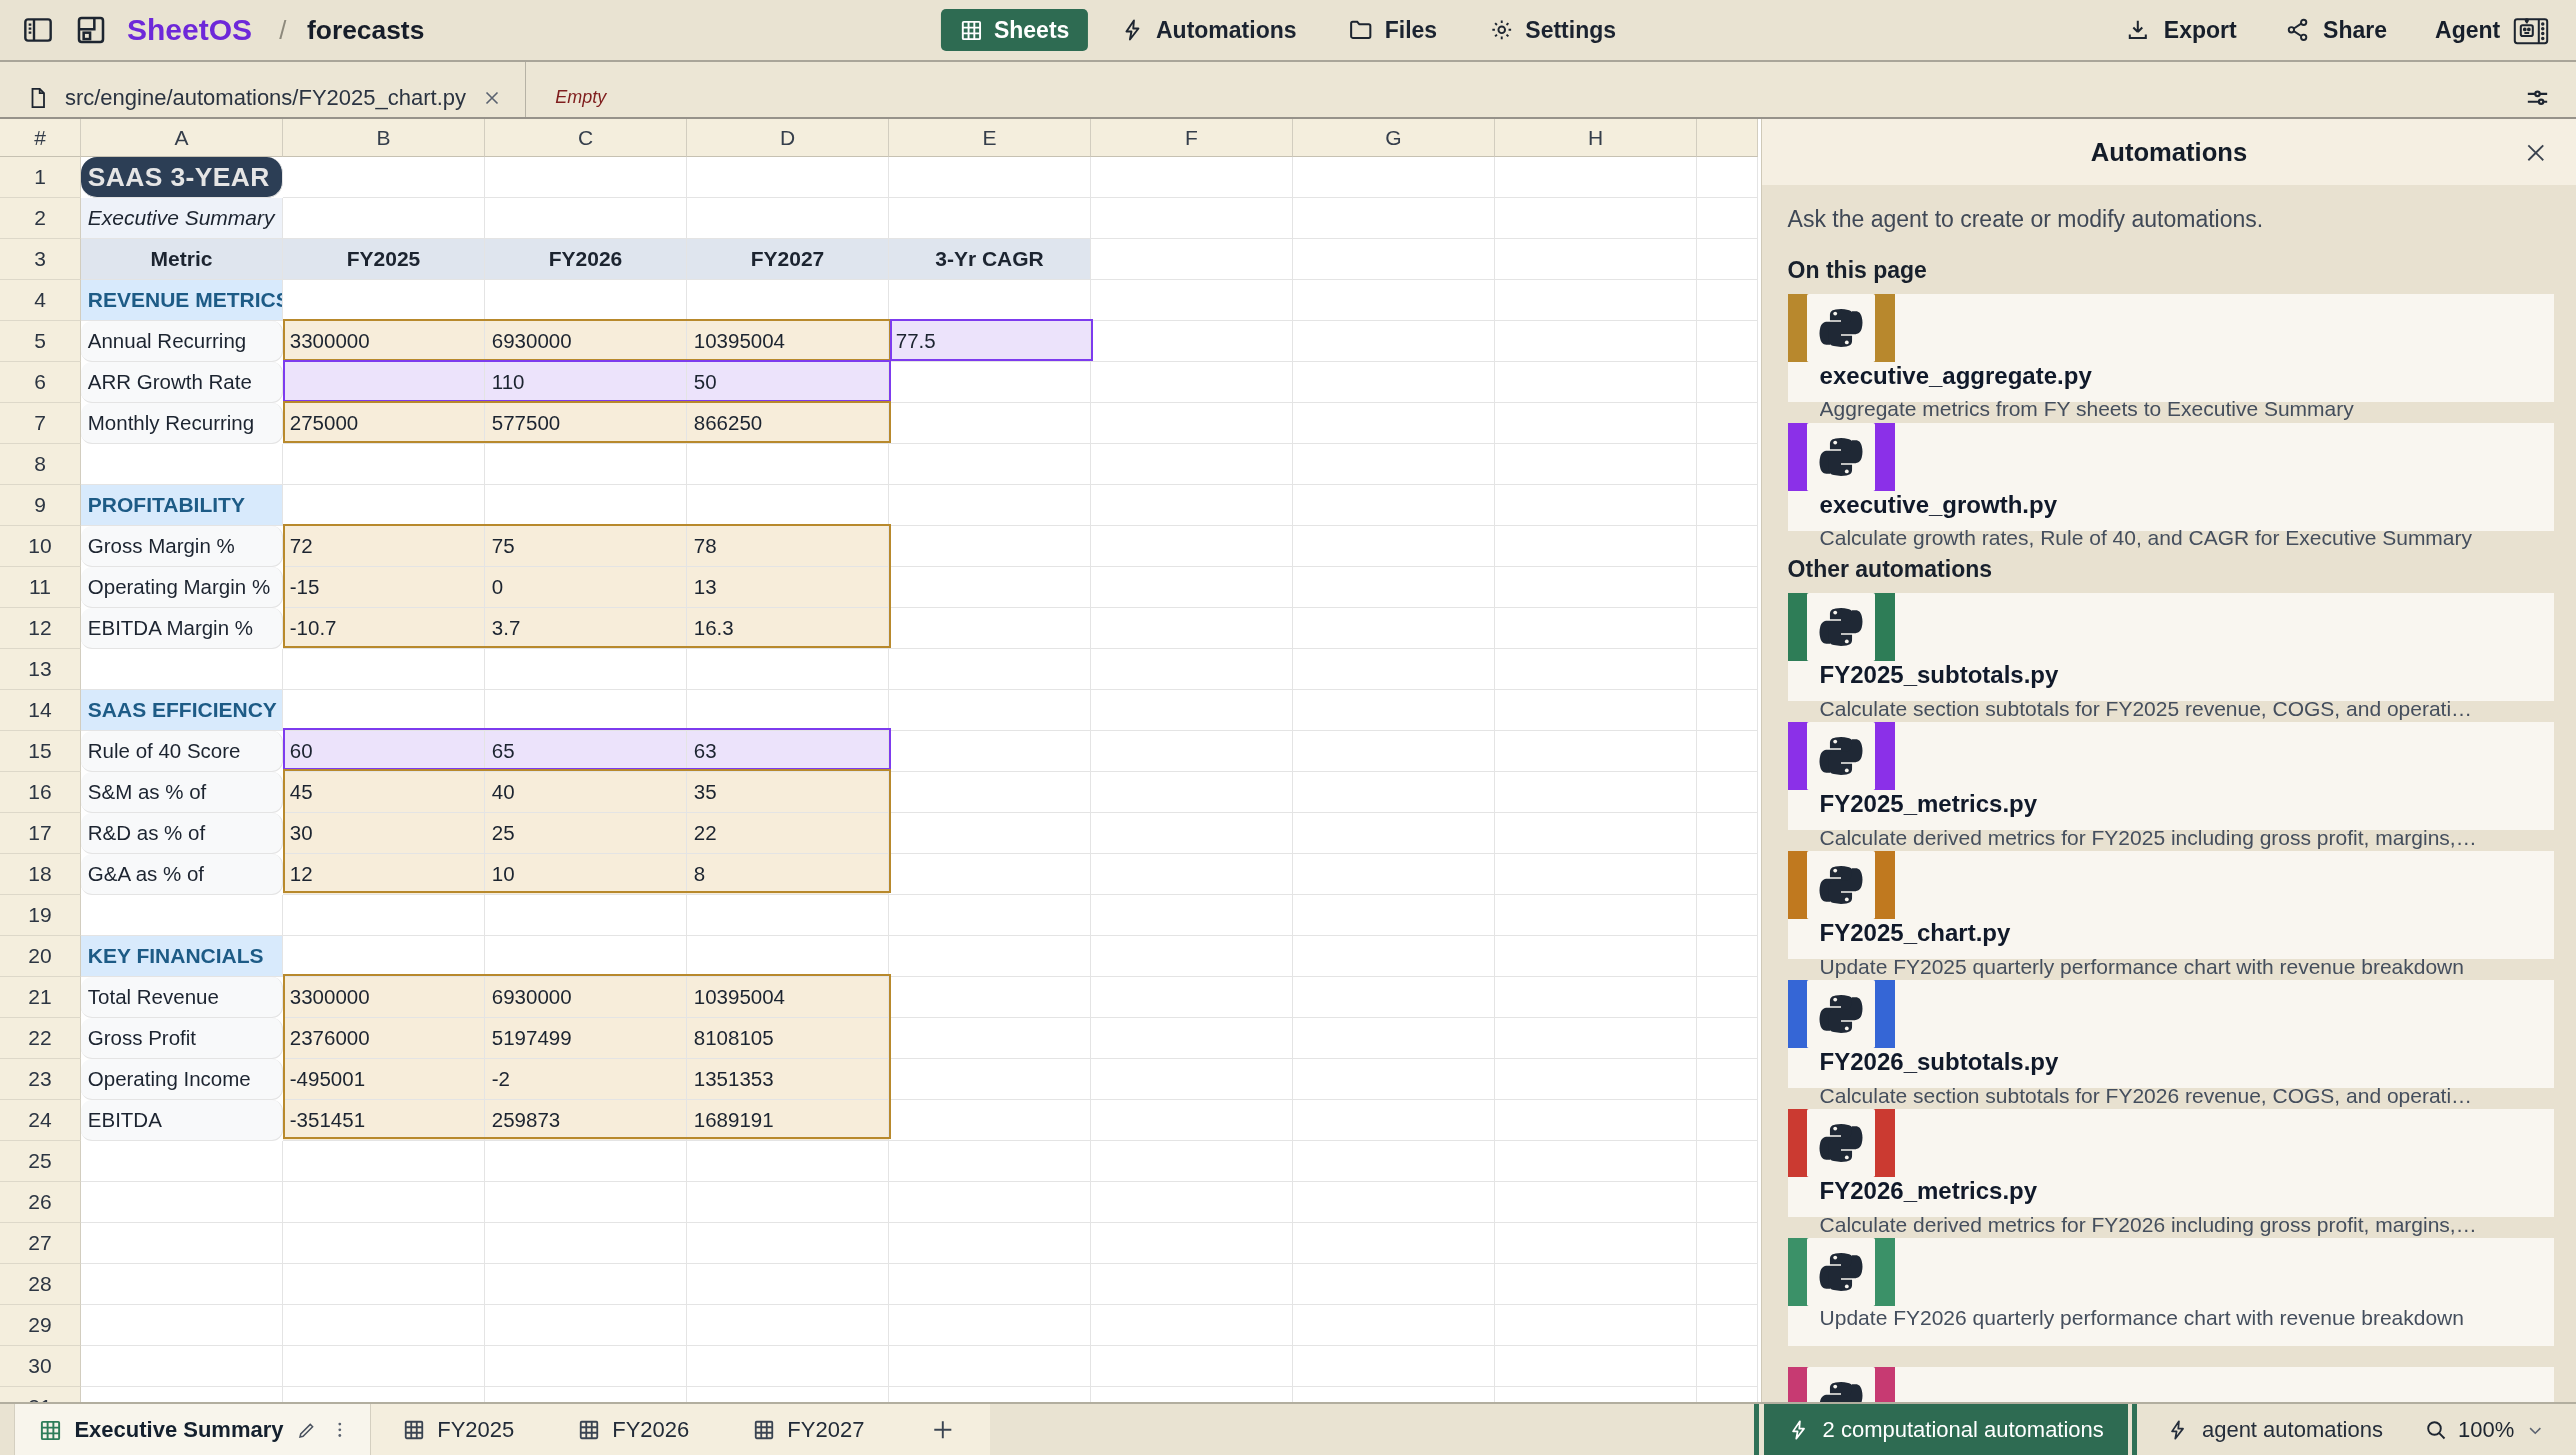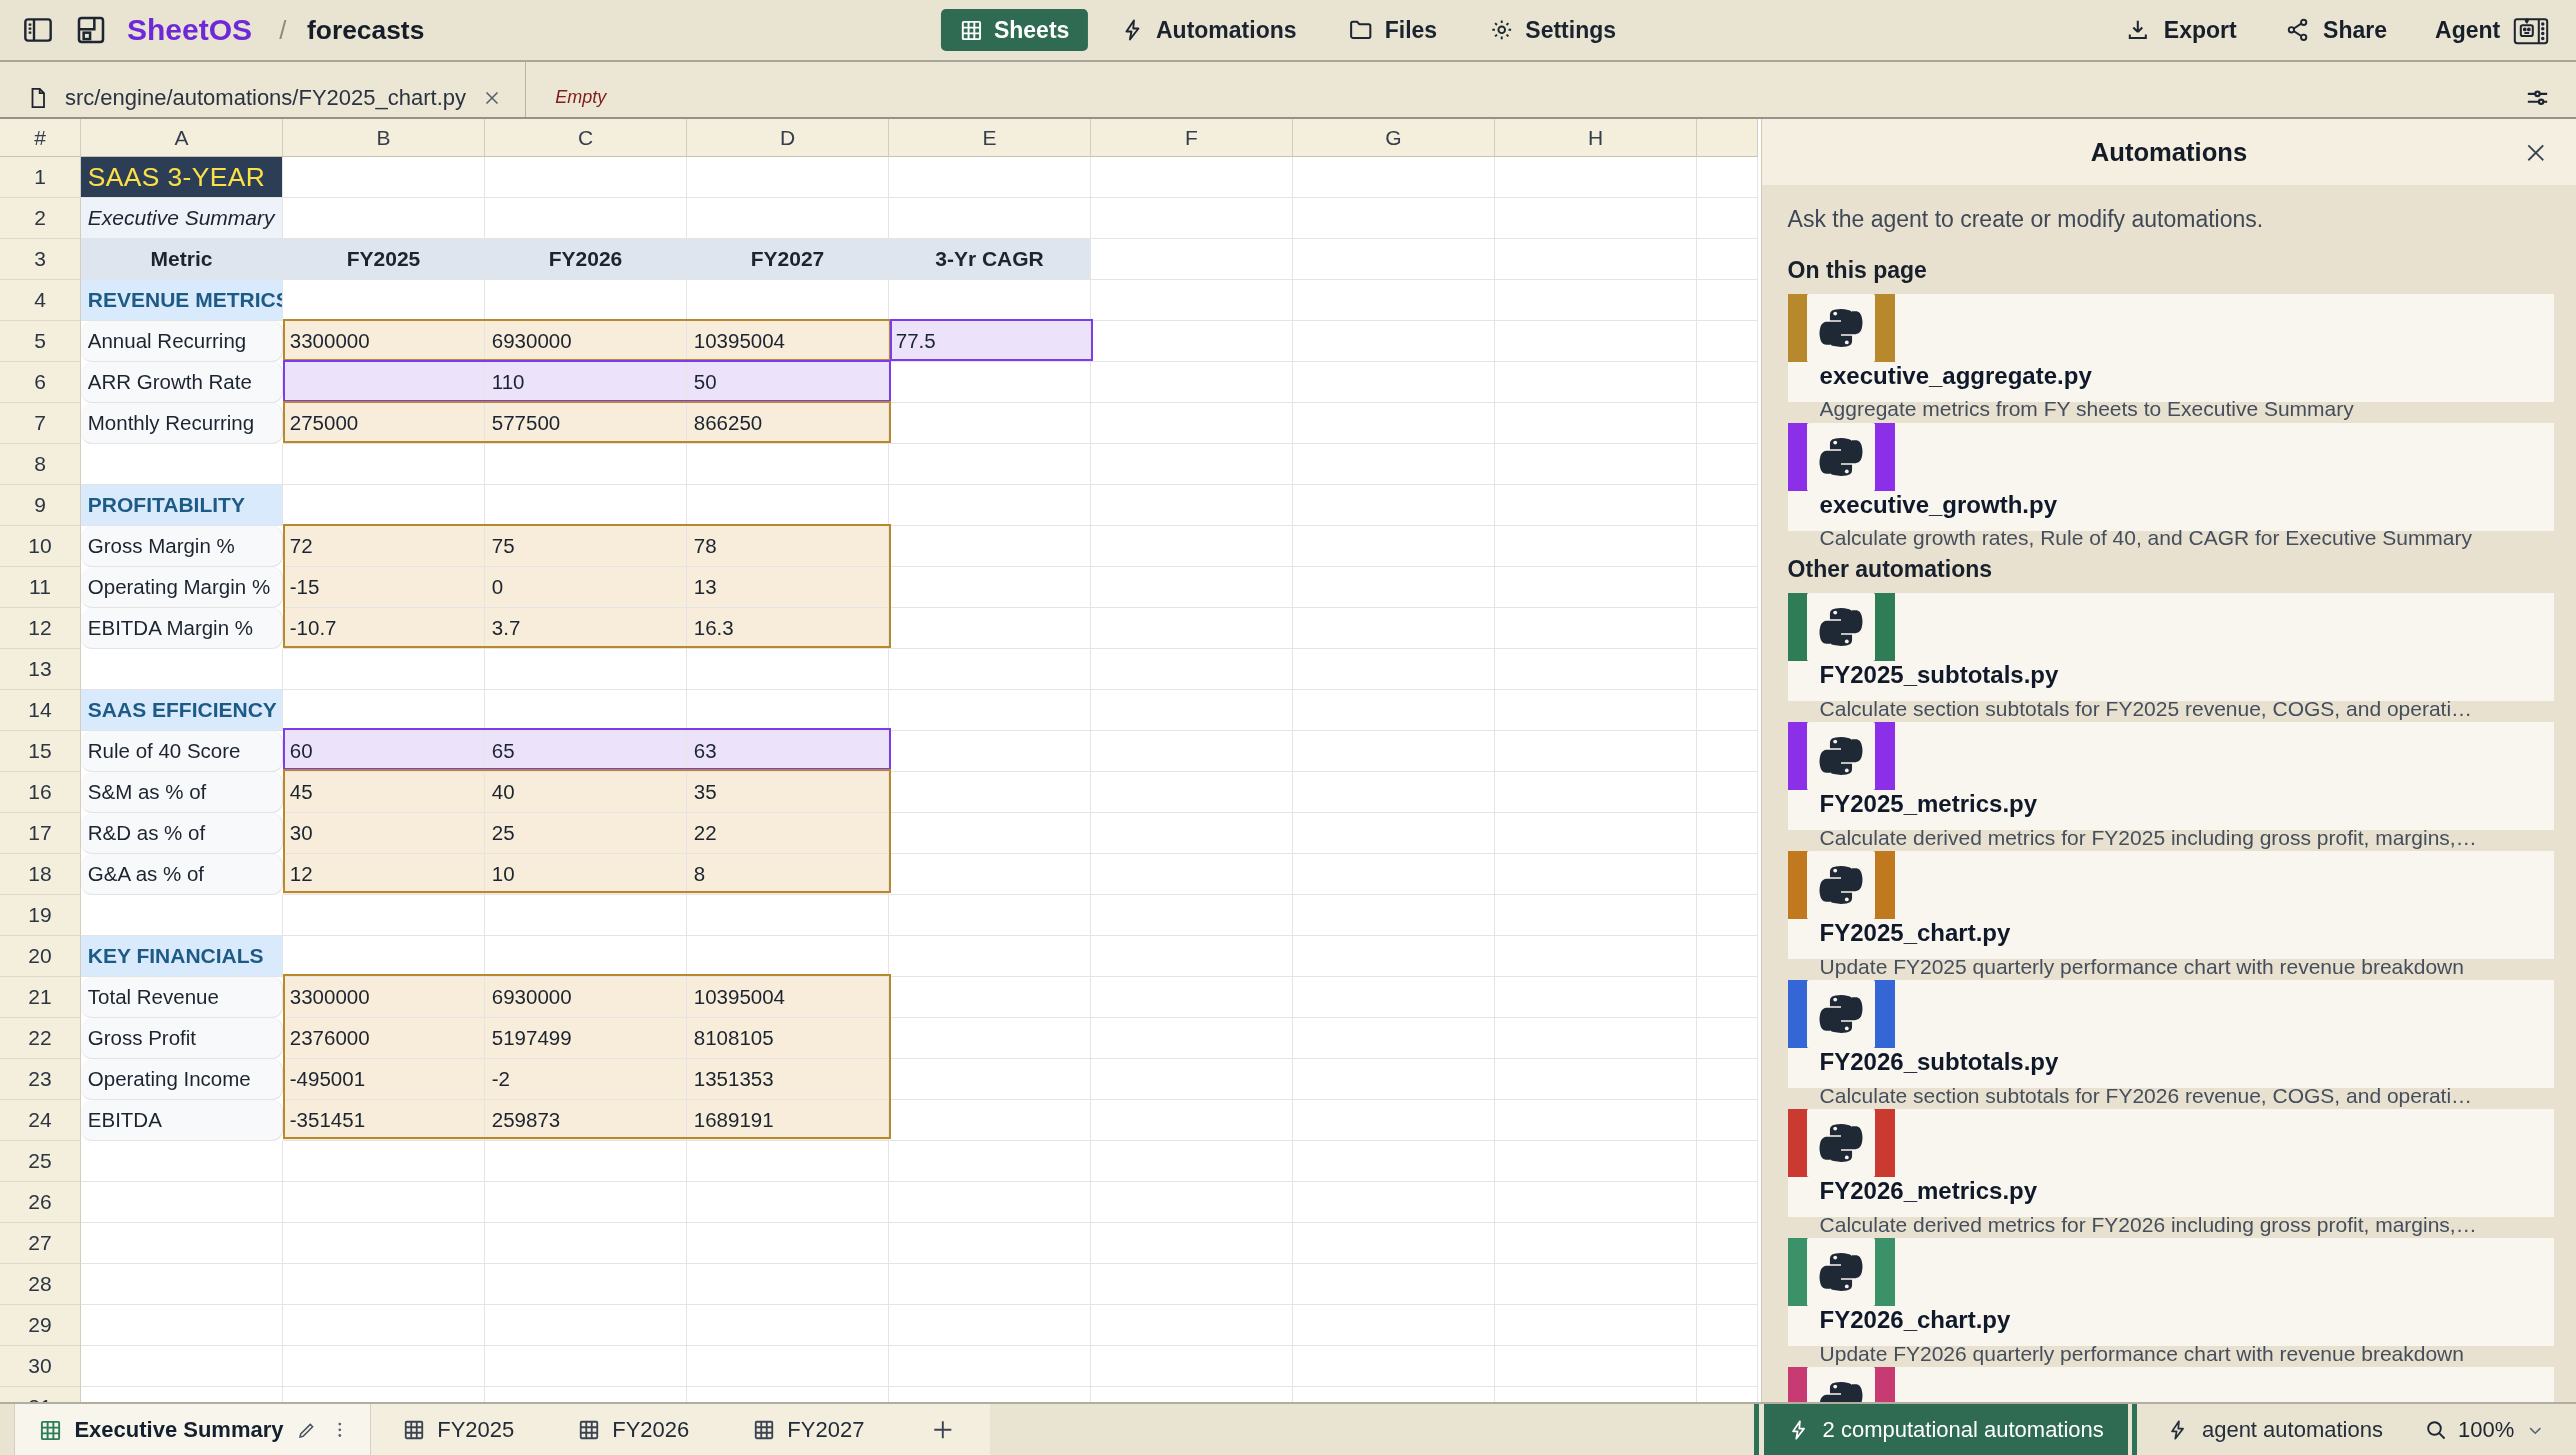--- a/index.html
+++ b/index.html
@@ -38,21 +38,21 @@
     overflow:hidden; background:#fff; }
   .grid { display:grid; grid-template-columns:81px repeat(8,202px) 61px;
     grid-template-rows:38px repeat(31,41px); position:relative; }
   .cell { border-right:1.3px solid #e4e4e4; border-bottom:1.3px solid #e4e4e4;
     display:flex; align-items:center; padding:0 6.8px; font-size:20.5px; color:#1c2430;
     background:#fff; overflow:hidden; white-space:nowrap; }
   .hcell { background:#f4eedd; border-right:1.3px solid #d2cdbf; border-bottom:1.3px solid #c6c1b2;
     justify-content:center; font-size:21px; font-weight:500; color:#353e4b; }
   .rnum { background:#f4eedd; border-right:1.3px solid #d2cdbf; border-bottom:1.3px solid #ddd8c9;
     justify-content:center; font-size:21px; color:#2c3542; }
-  .s-title { background:#2c3e55; color:#fde047; font-weight:400; font-size:26.4px; letter-spacing:0.4px; }
+  .s-title { background:#2c3e55; color:#e5e5e5; font-weight:700; font-size:26.4px; letter-spacing:0.4px;border-radius:16px; }
   .s-subtitle { background:#eef2f9; font-style:italic; font-size:21px; }
   .s-colhead { background:#dfe5ee; font-weight:700; justify-content:center; font-size:21px; }
   .s-section { background:#d8eafc; font-weight:700; color:#1d5b86; font-size:21px; }
   .s-label { background:#f8f9fa;border-radius:11px; }
   .s-tan { background:#f7edda; }
   .s-lav { background:#ece3fb; }
   .overlays { position:absolute; left:0; top:0; width:100%; height:100%; pointer-events:none; }
   .bbox { position:absolute; border:2.6px solid; }
 
   
@@ -705,21 +705,20 @@
               <g fill="#1f2835">
                 <path d="M12 2.2c-1.05 0-2.05.1-2.9.27-2.55.48-3.01 1.48-3.01 3.32v2.4h5.91v.83H4.7c-1.76 0-3.3 1.06-3.78 3.07-.55 2.3-.57 3.74 0 6.13.42 1.79 1.43 3.06 3.19 3.06h2.03v-2.93c0-2 1.72-3.76 3.76-3.76h5.9c1.67 0 3-1.38 3-3.06V5.8c0-1.63-1.37-2.87-3-3.15A18.6 18.6 0 0012 2.2z"></path>
                 <path transform="rotate(180 12 12.3)" d="M12 2.2c-1.05 0-2.05.1-2.9.27-2.55.48-3.01 1.48-3.01 3.32v2.4h5.91v.83H4.7c-1.76 0-3.3 1.06-3.78 3.07-.55 2.3-.57 3.74 0 6.13.42 1.79 1.43 3.06 3.19 3.06h2.03v-2.93c0-2 1.72-3.76 3.76-3.76h5.9c1.67 0 3-1.38 3-3.06V5.8c0-1.63-1.37-2.87-3-3.15A18.6 18.6 0 0012 2.2z"></path>
                 <circle cx="8.9" cy="4.6" r="1.02" fill="#f9f6f0"></circle>
                 <circle cx="15.1" cy="20" r="1.02" fill="#f9f6f0"></circle>
               </g>
             </svg>
           </div>
         </div>
         <div class="card-text">
-          <div class="card-name">FY2026_chart.py</div>
           <div class="card-desc">Update FY2026 quarterly performance chart with revenue breakdown</div>
         </div>
       </div>
       <div class="card">
         <div class="card-icon" style="background: rgb(199, 58, 114);">
           <div class="card-icon-inner">
             <svg width="46" height="46" viewBox="0 0 24 24.6">
               <g fill="#1f2835">
                 <path d="M12 2.2c-1.05 0-2.05.1-2.9.27-2.55.48-3.01 1.48-3.01 3.32v2.4h5.91v.83H4.7c-1.76 0-3.3 1.06-3.78 3.07-.55 2.3-.57 3.74 0 6.13.42 1.79 1.43 3.06 3.19 3.06h2.03v-2.93c0-2 1.72-3.76 3.76-3.76h5.9c1.67 0 3-1.38 3-3.06V5.8c0-1.63-1.37-2.87-3-3.15A18.6 18.6 0 0012 2.2z"></path>
                 <path transform="rotate(180 12 12.3)" d="M12 2.2c-1.05 0-2.05.1-2.9.27-2.55.48-3.01 1.48-3.01 3.32v2.4h5.91v.83H4.7c-1.76 0-3.3 1.06-3.78 3.07-.55 2.3-.57 3.74 0 6.13.42 1.79 1.43 3.06 3.19 3.06h2.03v-2.93c0-2 1.72-3.76 3.76-3.76h5.9c1.67 0 3-1.38 3-3.06V5.8c0-1.63-1.37-2.87-3-3.15A18.6 18.6 0 0012 2.2z"></path>

